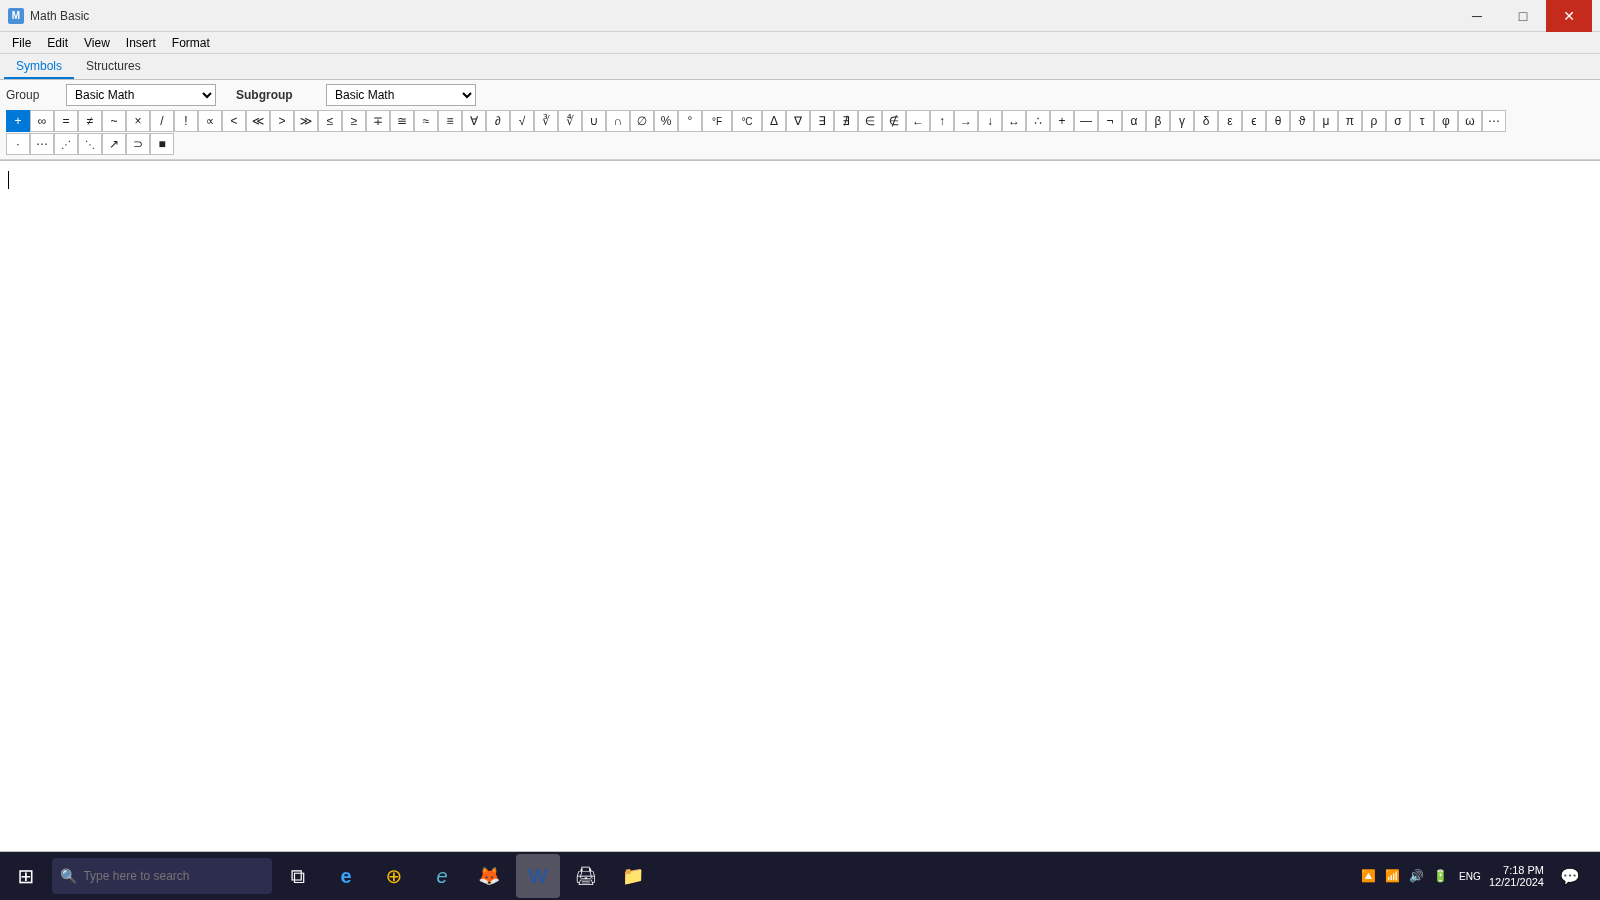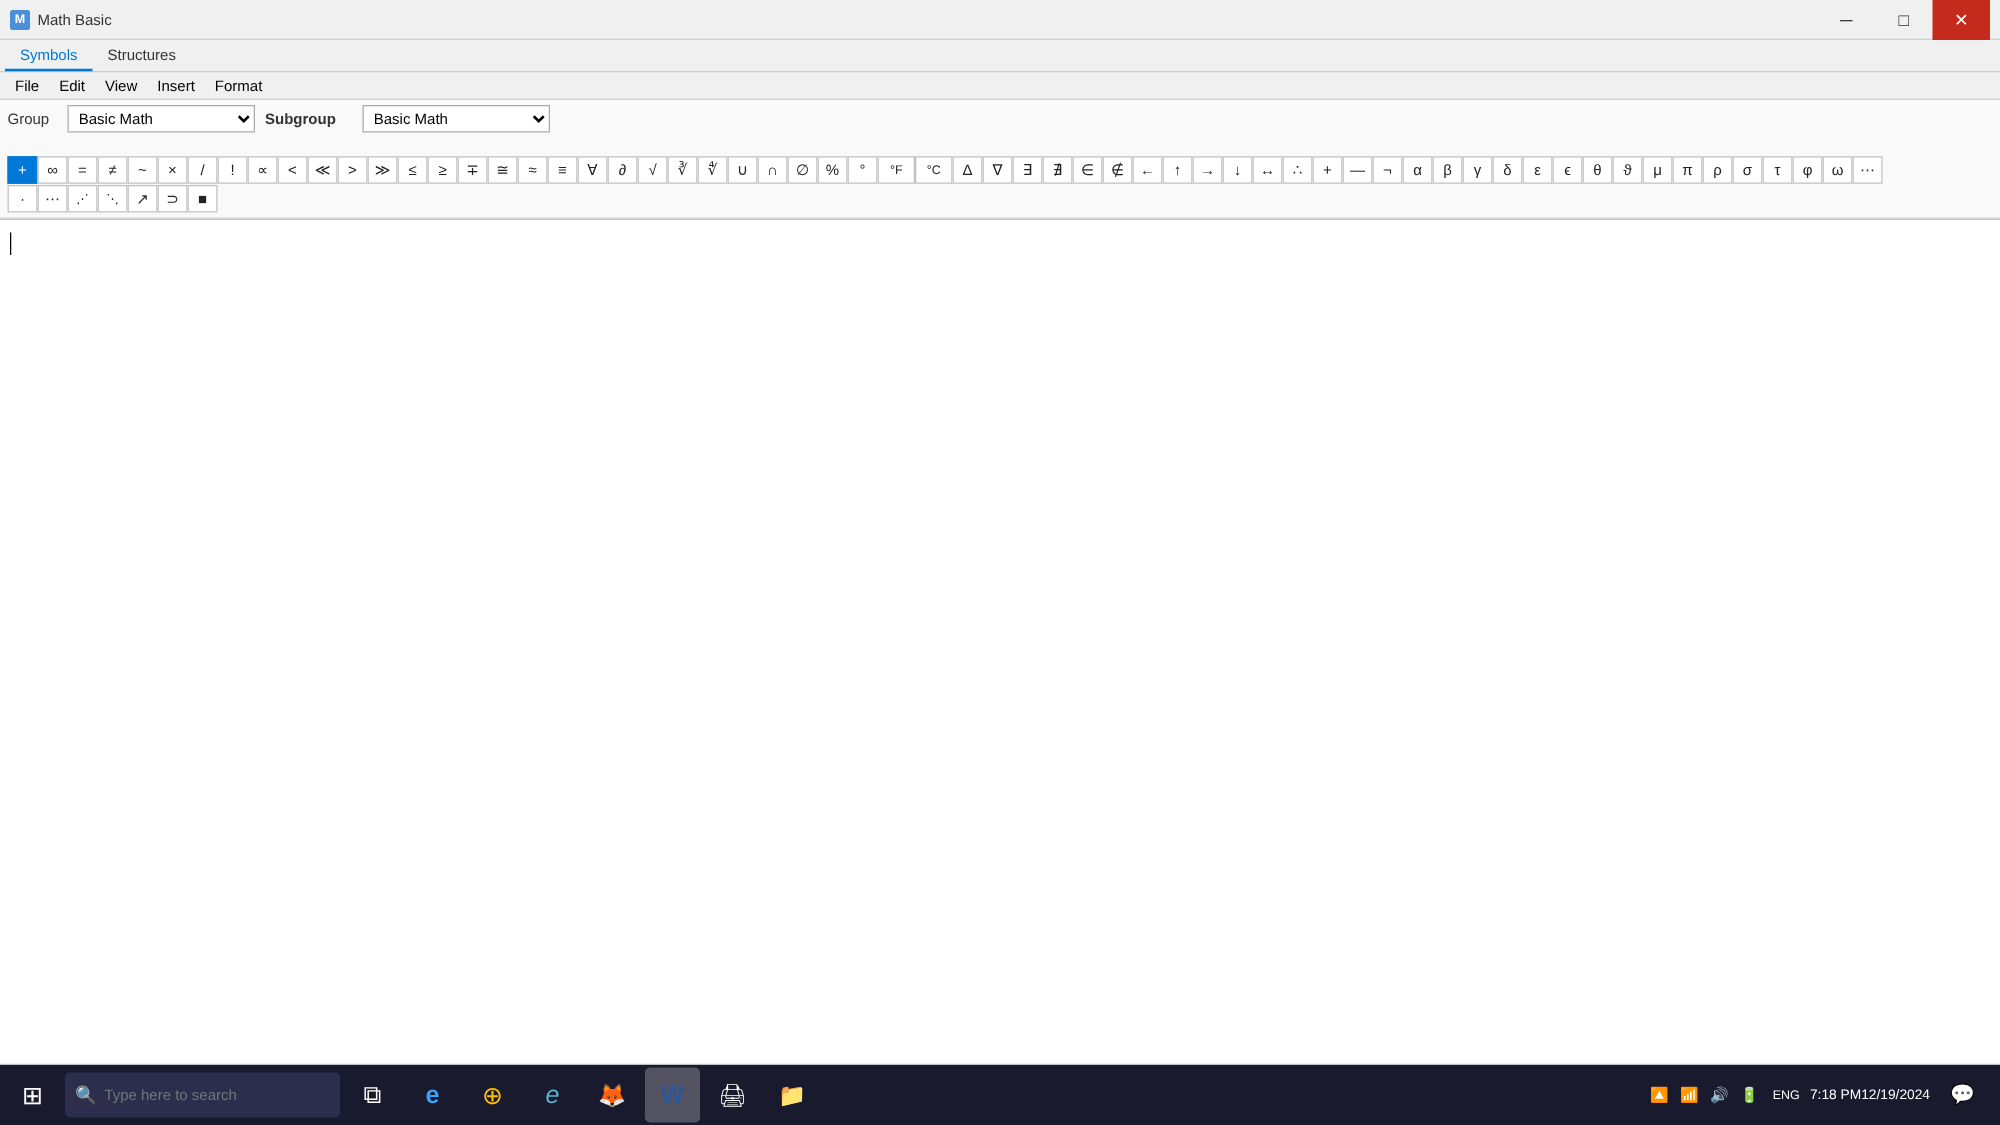--- a/index.html
+++ b/index.html
@@ -83,22 +83,22 @@
 
     
     #toolbar {
       background: #f9f9f9;
       border-bottom: 1px solid #d0d0d0;
       padding: 4px 6px;
     }
     #group-row {
       display: flex;
       align-items: center;
-      gap: 8px;
-      margin-bottom: 19px;
+      gap: 20px;
+      margin-bottom: 4px;
     }
     .group-label {
       font-size: 12px;
       color: #333;
       min-width: 40px;
     }
     .group-select {
       height: 22px;
       font-size: 12px;
       border: 1px solid #aaa;
@@ -222,20 +222,21 @@
       padding-right: 8px;
     }
     .tray-icon {
       width: 20px; height: 20px;
       display: flex; align-items: center; justify-content: center;
       font-size: 12px; color: #ccc;
       cursor: pointer;
     }
     #clock-area {
       display: flex;
+      flex-direction: column;
       align-items: flex-end;
       color: #fff;
       font-size: 11px;
       padding-right: 4px;
     }
     .notification-btn {
       width: 36px; height: 36px;
       border: none; background: transparent; cursor: pointer;
       color: #ccc; font-size: 16px; display: flex; align-items: center; justify-content: center;
     }
@@ -259,31 +260,31 @@
       </div>
       <span id="title-text">Math Basic</span>
     </div>
     <div id="title-buttons">
       <button class="title-btn">─</button>
       <button class="title-btn">□</button>
       <button class="title-btn close">✕</button>
     </div>
   </div>
 
-  <div id="tab-bar">
-    <div class="tab active">Symbols</div>
-    <div class="tab">Structures</div>
-  </div>
-
   <div id="menu-bar">
     <span class="menu-item">File</span>
     <span class="menu-item">Edit</span>
     <span class="menu-item">View</span>
     <span class="menu-item">Insert</span>
     <span class="menu-item">Format</span>
+  </div>
+
+  <div id="tab-bar">
+    <div class="tab active">Symbols</div>
+    <div class="tab">Structures</div>
   </div>
 
   <div id="toolbar">
     <div id="group-row">
       <span class="group-label">Group</span>
       <select class="group-select">
         <option>Basic Math</option>
         <option>Greek Letters</option>
         <option>Operators</option>
         <option>Arrows</option>
@@ -398,17 +399,17 @@
   <button class="taskbar-btn" title="Files" style="font-size:18px;">📁</button>
 
   <div id="tray-area">
     <div class="tray-icon">🔼</div>
     <div class="tray-icon">📶</div>
     <div class="tray-icon">🔊</div>
     <div class="tray-icon">🔋</div>
     <div class="tray-icon" style="font-size:10px;color:#fff;min-width:30px;">ENG</div>
     <div id="clock-area">
       <span>7:18 PM</span>
-      <span>12/19/2024</span>
+      <span>12/21/2024</span>
     </div>
     <button class="notification-btn">💬</button>
   </div>
 </div>
 
 </body></html>

